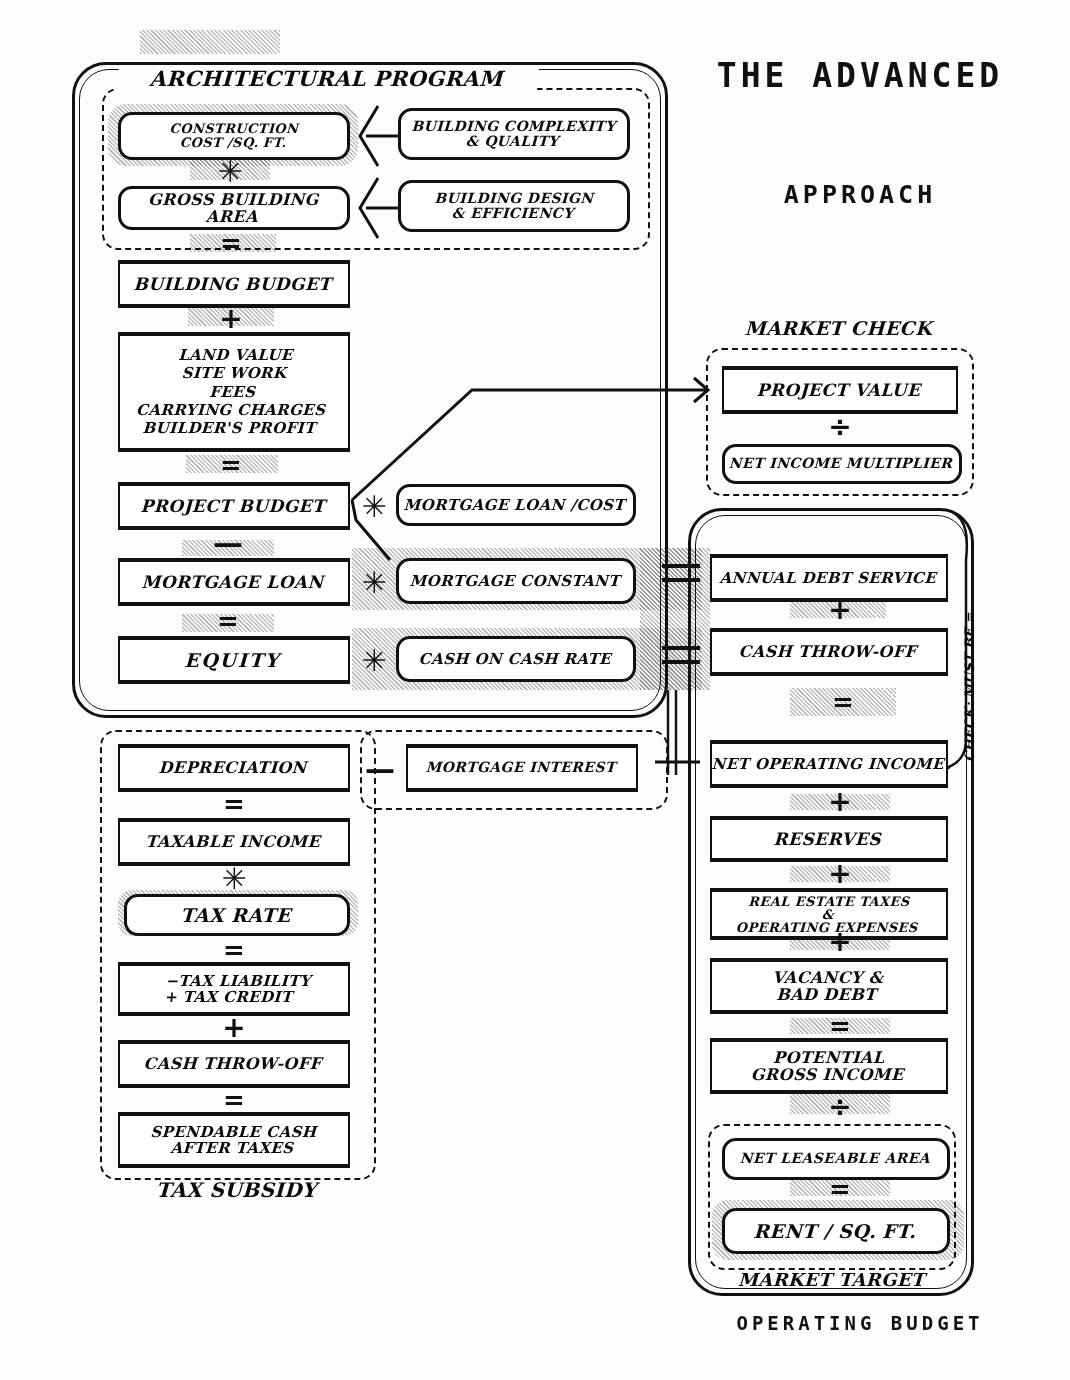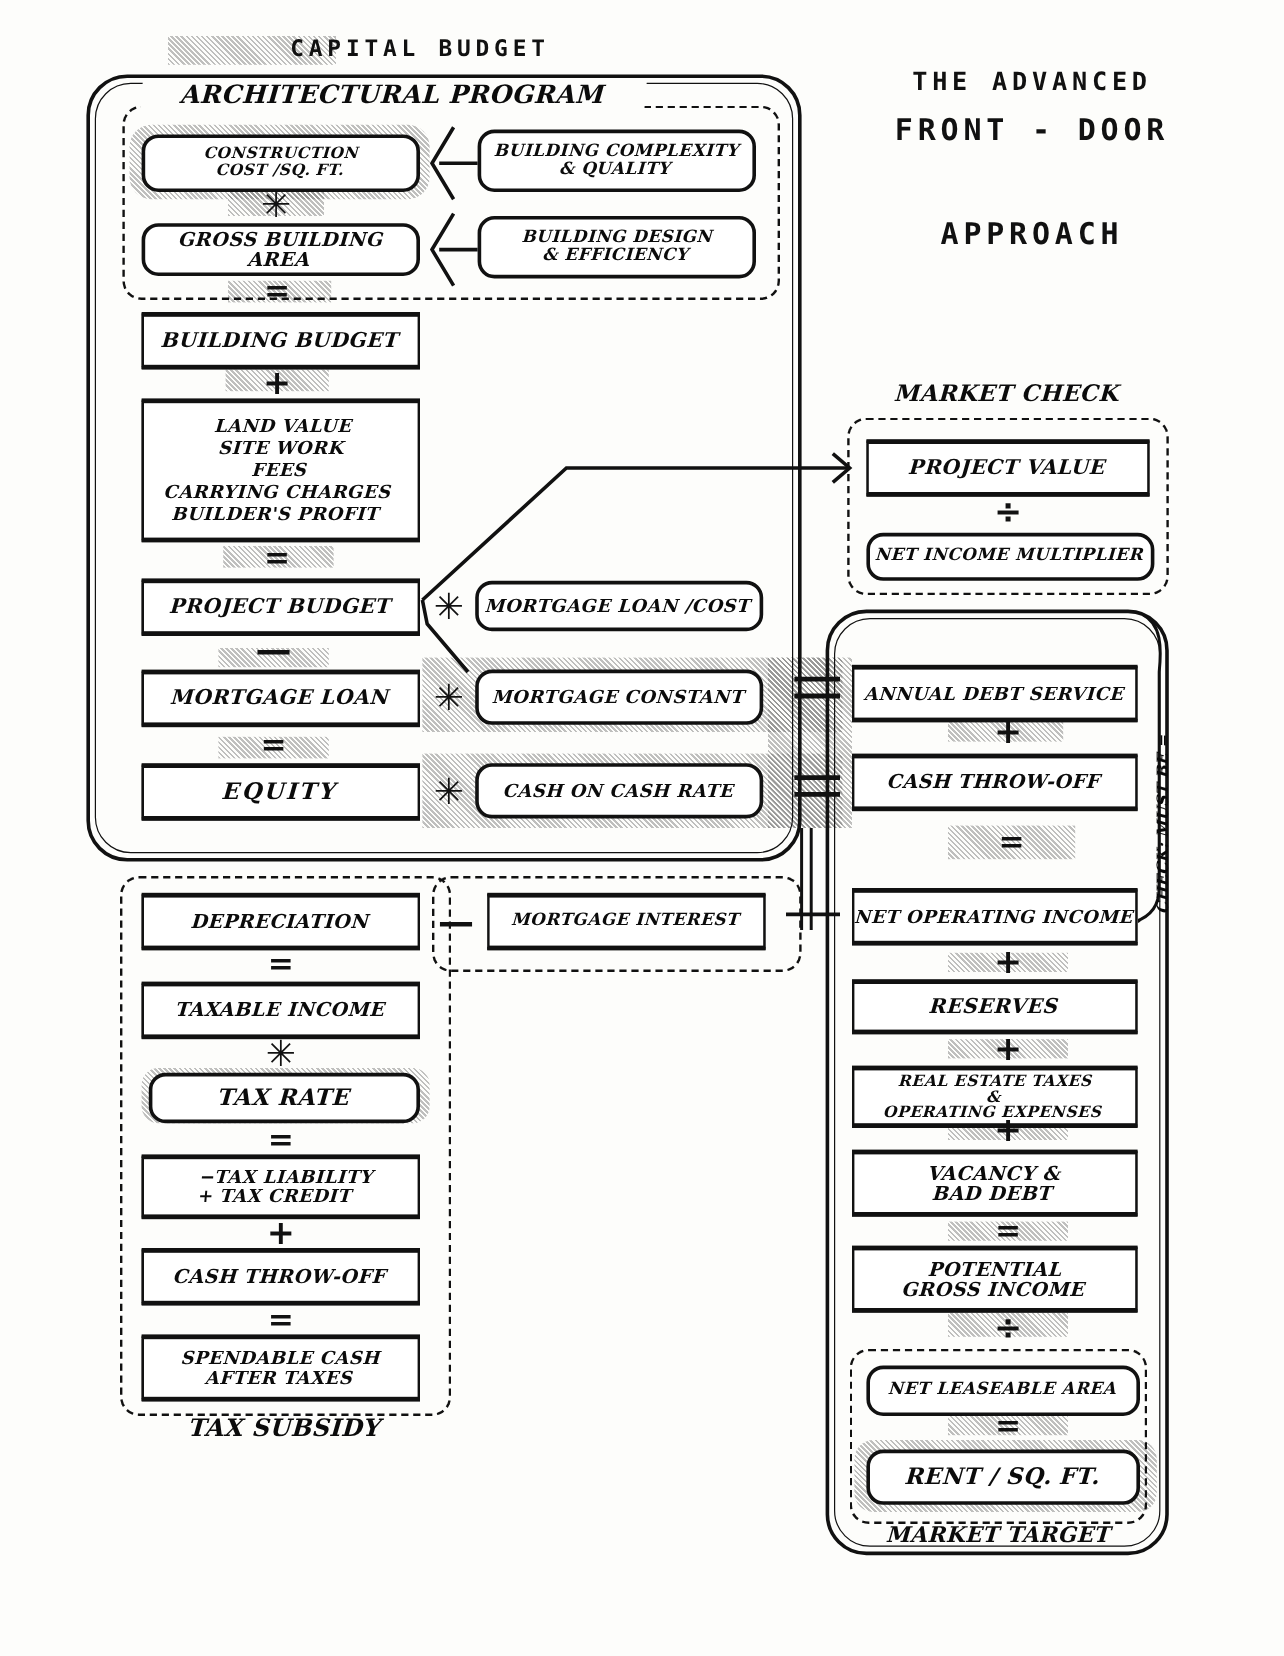--- a/index.html
+++ b/index.html
@@ -159,26 +159,25 @@
     <path d="M662,648 L700,648 M662,662 L700,662" stroke="#111" stroke-width="4" fill="none"></path>
 
     <path d="M668,690 L668,775" stroke="#111" stroke-width="2.5" fill="none"></path>
     <path d="M676,690 L676,775" stroke="#111" stroke-width="2.5" fill="none"></path>
     <path d="M655,762 L700,762" stroke="#111" stroke-width="3" fill="none"></path>
 
     <path d="M952,512 C968,520 968,540 966,560 L966,740 C966,756 958,764 946,768" stroke="#111" stroke-width="2.5" fill="none"></path>
     <path d="M934,760 L948,768 L934,776" stroke="#111" stroke-width="2.5" fill="none"></path>
   </svg>
 
-  <div class="abs stencil" style="left:150px;top:30px;width:400px;font-size:19px;">CAPITAL BUDGET</div>
-
-  <div class="abs stencil" style="left:670px;top:56px;width:380px;font-size:21px;">THE  ADVANCED</div>
-  <div class="abs stencil" style="left:670px;top:94px;width:380px;font-size:25px;">FRONT - DOOR</div>
+
+  <div class="abs stencil" style="left:670px;top:56px;width:380px;font-size:33px;">THE  ADVANCED</div>
   <div class="abs stencil" style="left:670px;top:132px;width:380px;font-size:25px;margin-top:48px;">APPROACH</div>
 
+  <div class="abs stencil" style="left:660px;top:1312px;width:400px;font-size:19px;">OPERATING BUDGET</div>
 
   <div class="abs frame" style="left:72px;top:62px;width:596px;height:656px;">
     <div class="frame-inner"></div>
   </div>
 
   <div class="abs dashed" style="left:102px;top:88px;width:548px;height:162px;"></div>
   <div class="abs hand" style="left:118px;top:68px;width:420px;font-size:21px;background:#fdfdfb;">ARCHITECTURAL PROGRAM</div>
 
   <div class="abs round" style="left:118px;top:112px;width:232px;height:48px;">
     <span class="hand" style="font-size:13px;">CONSTRUCTION

